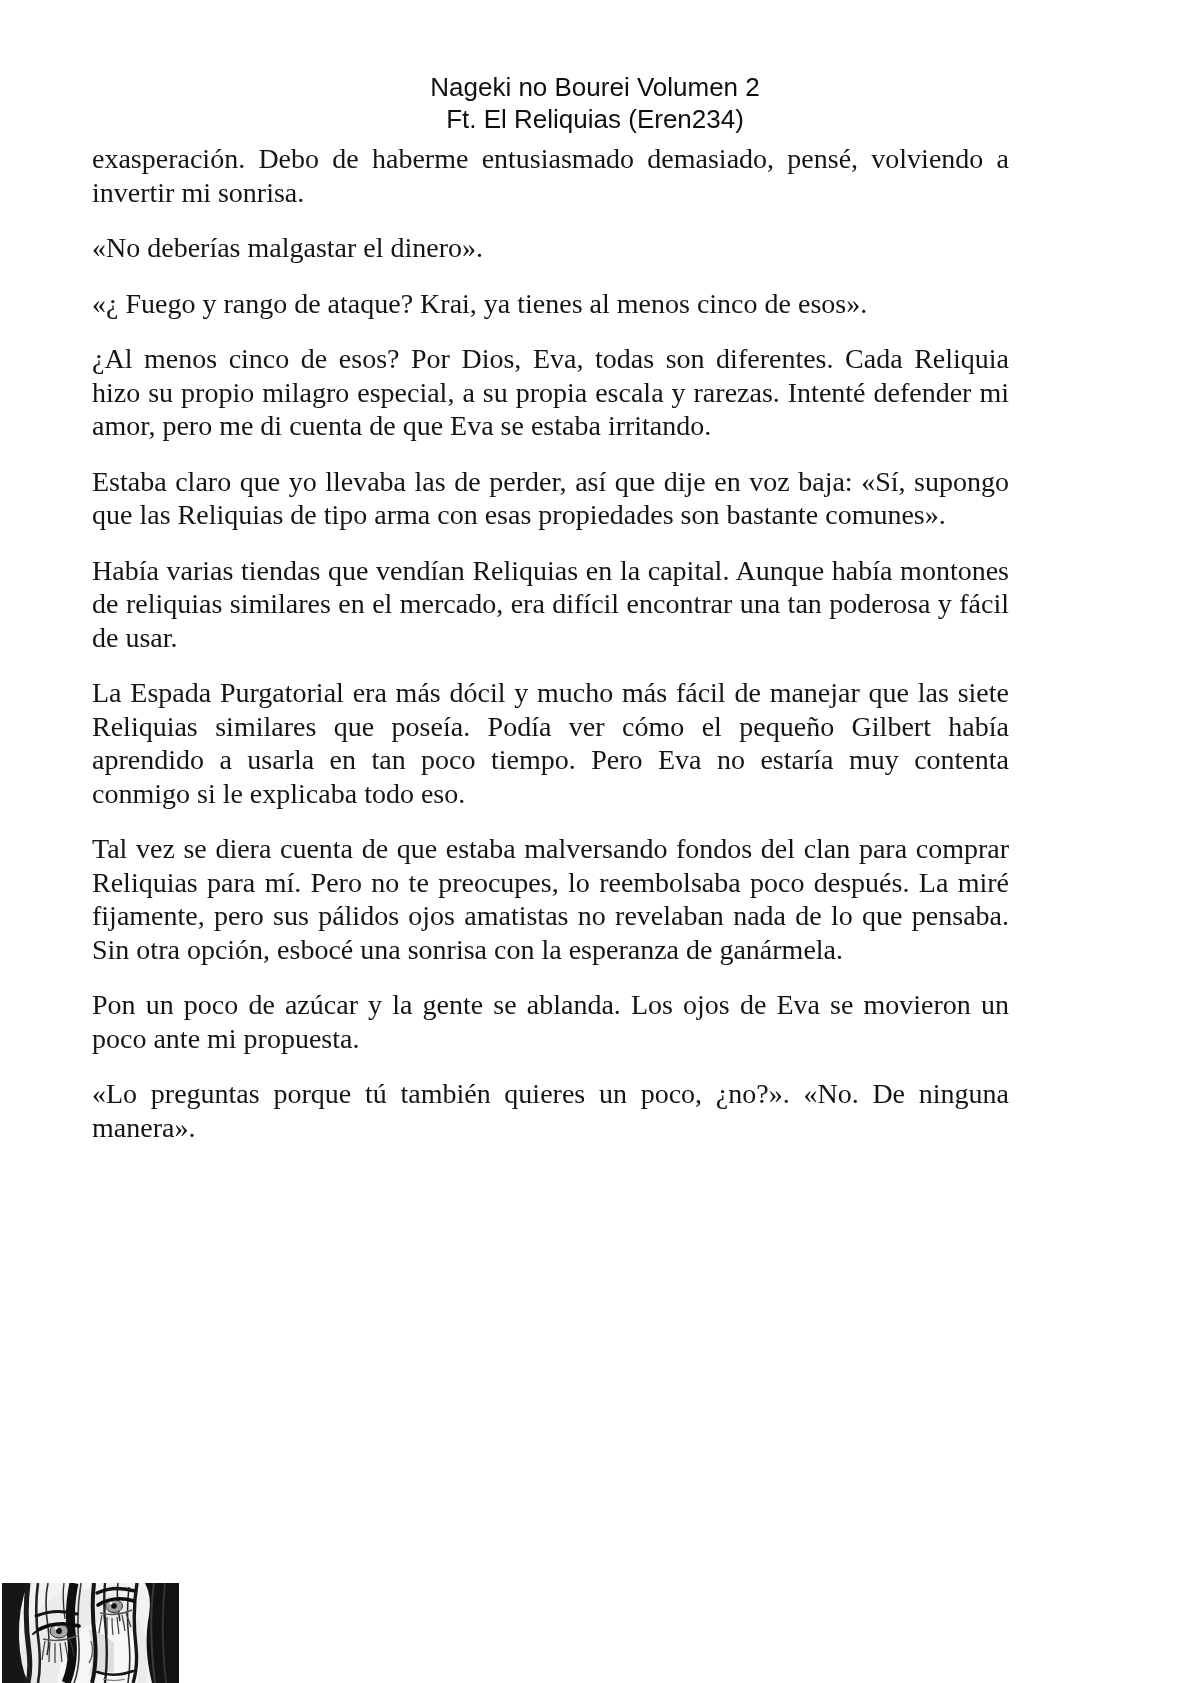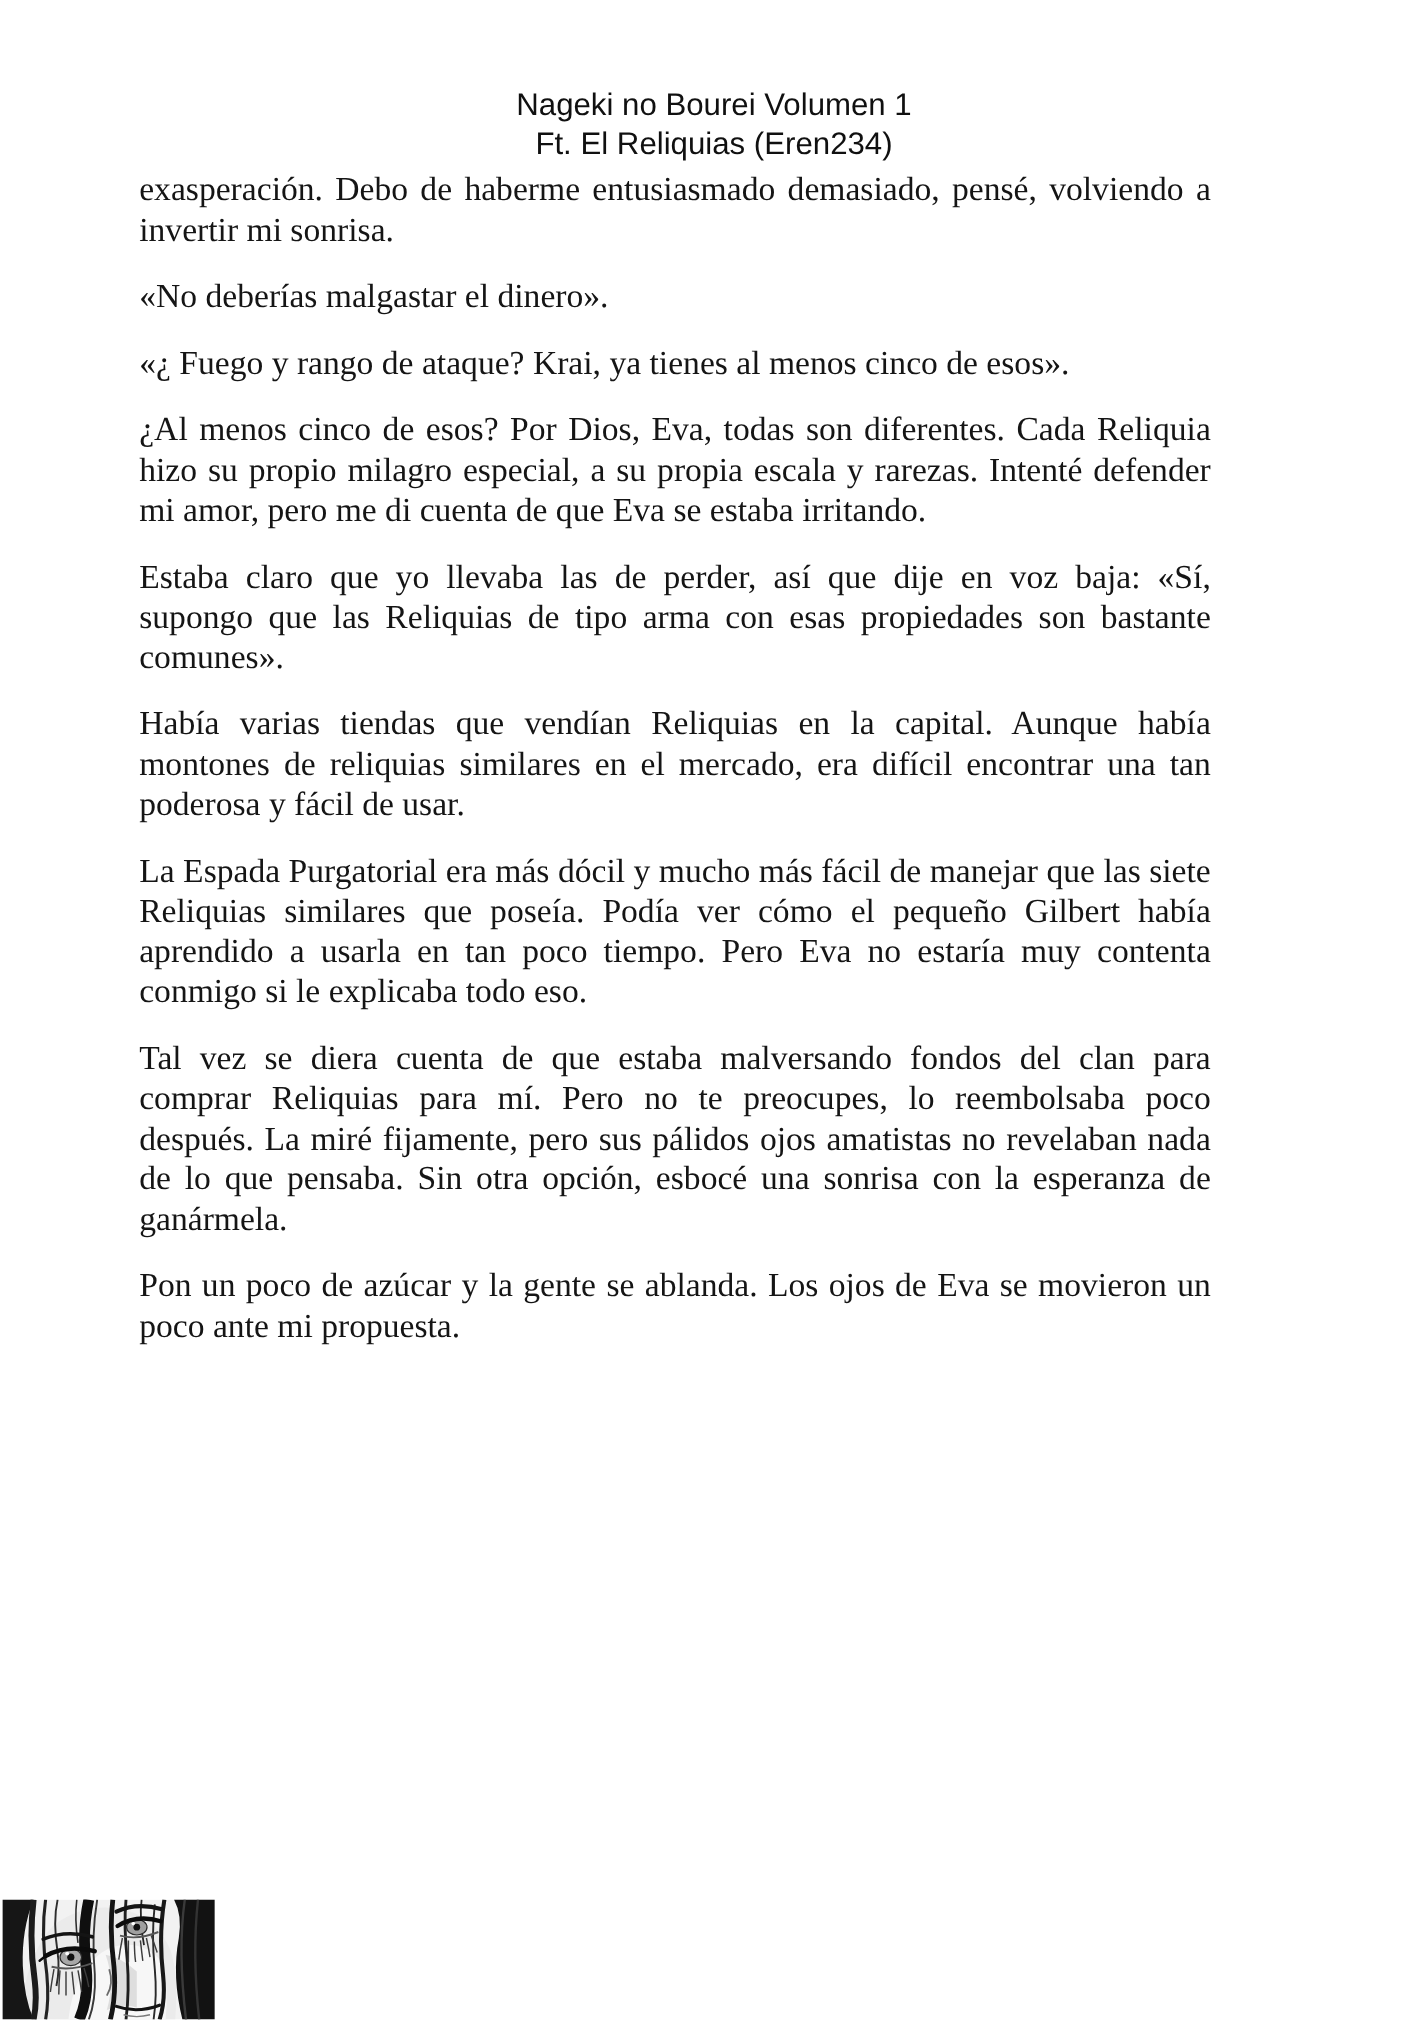--- a/index.html
+++ b/index.html
@@ -15,21 +15,21 @@
   }
   .page-header {
     padding-top: 71px;
     text-align: center;
     font-family: "Liberation Sans", sans-serif;
     font-size: 26px;
     line-height: 32px;
     color: #101010;
   }
   .body-text {
-    margin: 7px 181px 0 116px;
+    margin: 7px 181px 0 92px;
     font-family: "Liberation Serif", serif;
     font-size: 28px;
     line-height: 33.5px;
     text-align: justify;
     color: #151515;
   }
   .para { margin: 0 0 22px 0; }
   .seg-normal { font-style: normal; }
   .seg-italic { }
   .corner-art {
@@ -40,34 +40,35 @@
     line-height: 0;
   }
   .corner-art svg { display: block; }
 </style>
 </head>
 <body>
 
 <div class="page">
 
   <header class="page-header">
-    <div>Nageki no Bourei Volumen 1</div>
+    <div>Nageki no Bourei Volumen 2</div>
     <div>Ft. El Reliquias (Eren234)</div>
   </header>
 
   <main class="body-text" id="paragraphs">
       <p class="para"><span class="seg-normal">exasperación. Debo de haberme entusiasmado demasiado, pensé, volviendo a invertir mi sonrisa.</span></p>
       <p class="para"><span class="seg-italic">«No deberías malgastar el dinero».</span></p>
       <p class="para"><span class="seg-italic">«¿ Fuego y rango de ataque? Krai, ya tienes al menos cinco de esos».</span></p>
       <p class="para"><span class="seg-normal">¿Al menos cinco de esos? Por Dios, Eva, todas son diferentes. Cada Reliquia hizo su propio milagro especial, a su propia escala y rarezas. Intenté defender mi amor, pero me di cuenta de que Eva se estaba irritando.</span></p>
       <p class="para"><span class="seg-normal">Estaba claro que yo llevaba las de perder, así que dije en voz baja: </span><span class="seg-italic">«Sí, supongo que las Reliquias de tipo arma con esas propiedades son bastante comunes».</span></p>
       <p class="para"><span class="seg-normal">Había varias tiendas que vendían Reliquias en la capital. Aunque había montones de reliquias similares en el mercado, era difícil encontrar una tan poderosa y fácil de usar.</span></p>
       <p class="para"><span class="seg-normal">La Espada Purgatorial era más dócil y mucho más fácil de manejar que las siete Reliquias similares que poseía. Podía ver cómo el pequeño Gilbert había aprendido a usarla en tan poco tiempo. Pero Eva no estaría muy contenta conmigo si le explicaba todo eso.</span></p>
       <p class="para"><span class="seg-normal">Tal vez se diera cuenta de que estaba malversando fondos del clan para comprar Reliquias para mí. Pero no te preocupes, lo reembolsaba poco después. La miré fijamente, pero sus pálidos ojos amatistas no revelaban nada de lo que pensaba. Sin otra opción, esbocé una sonrisa con la esperanza de ganármela.</span></p>
       <p class="para"><span class="seg-normal">Pon un poco de azúcar y la gente se ablanda. Los ojos de Eva se movieron un poco ante mi propuesta.</span></p>
+      <p class="para"><span class="seg-italic">«Lo preguntas porque tú también quieres un poco, ¿no?». «No. De ninguna manera».</span></p>
     </main>
 
   <figure class="corner-art">
     <svg viewBox="0 0 177 100" width="177" height="100" preserveAspectRatio="none" role="img">
 
       <rect x="0" y="0" width="177" height="100" fill="#f2f2f2"></rect>
       <path d="M14,100 Q20,45 42,22 Q68,2 100,8 Q128,14 140,42 Q147,62 144,100 Z" fill="#ebebeb"></path>
       <path d="M55,100 Q60,55 90,40 Q116,32 133,52 Q139,72 136,100 Z" fill="#f7f7f7"></path>
       <path d="M86,46 Q94,68 87,92 Q102,86 112,90 L112,60 Q99,48 86,46 Z" fill="#dedede"></path>
 

